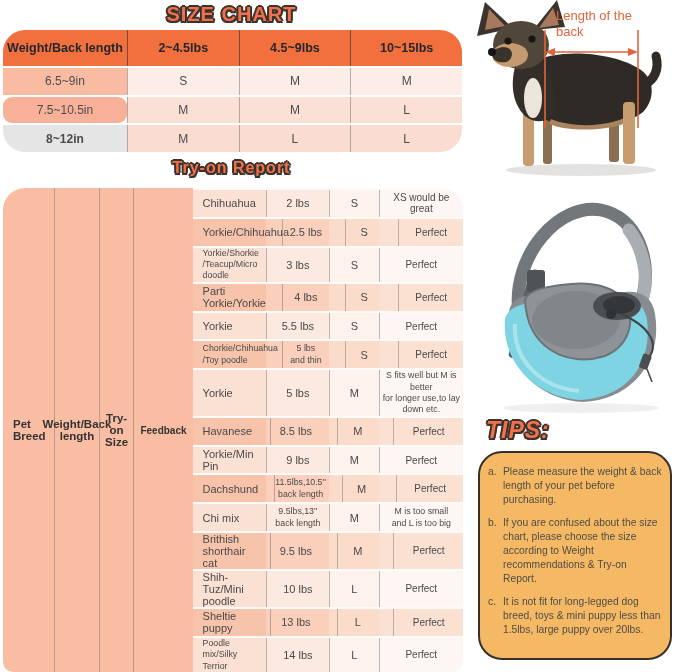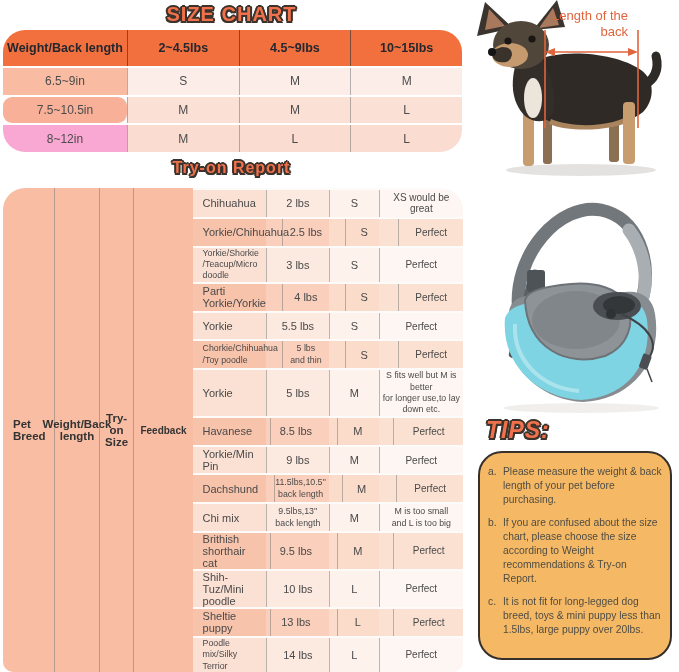--- a/index.html
+++ b/index.html
@@ -27,21 +27,21 @@
   .s-header .s-cell{font-weight:bold;font-size:12.5px;color:#25272f;}
   .s-row{flex:1 1 0;display:flex;border-top:2px solid #fff;}
   .s-cell{box-sizing:border-box;display:flex;align-items:center;justify-content:center;
     font-size:12px;color:#4c4c4c;}
   .s-cell.c0{width:27%;}
   .s-cell.c1,.s-cell.c2,.s-cell.c3{width:24.333%;}
   .s-cell + .s-cell{border-left:1px solid rgba(110,110,110,.5);}
   .s-header .s-cell + .s-cell{border-left:1px solid rgba(55,55,55,.65);}
   .sr0 .c0{background:#F9BCA3;} .sr0 .v{background:#FCEDE8;}
   .sr1 .c0{background:#F8B098;border-radius:9px;} .sr1 .v{background:#FBE0D6;}
-  .sr2 .c0{background:#f9a8d4;} .sr2 .v{background:#FBDCD1;}
+  .sr2 .c0{background:#e5e5e5;font-weight:bold;} .sr2 .v{background:#FBDCD1;}
 
   
   .t-table{
     position:absolute;left:3px;top:188px;width:460px;height:484px;
     display:flex;flex-direction:row;border-radius:22px 22px 10px 10px;overflow:hidden;
   }
   .t-header{flex:0 0 40px;display:flex;background:#F8BDA3;}
   .t-header .t-cell{font-weight:bold;font-size:11.5px;color:#333;}
   .t-row{flex:1 1 0;display:flex;border-top:2px solid #fcfbfa;
     background:linear-gradient(90deg,#FBE0D4 0%,#FBE0D4 27%,#FCE9E0 27%,#FCE9E0 50.5%,
@@ -54,21 +54,21 @@
   .t-cell + .t-cell{border-left:1px solid rgba(120,120,120,.5);}
   .t-cell.breed{width:27%;justify-content:flex-start;text-align:left;padding-left:10px;}
   .t-cell.weight{width:23.5%;}
   .t-cell.size{width:18.3%;}
   .t-cell.feedback{width:31.2%;font-size:10px;padding:0 3px;}
   .t-cell.two-line{font-size:8.8px;line-height:1.3;}
 
   
   #dog-figure{position:absolute;left:463px;top:0;width:216px;height:182px;}
   #measure-label{
-    position:absolute;left:79px;top:8px;width:86px;text-align:right;
+    position:absolute;left:93px;top:8px;width:86px;text-align:left;
     color:#E0653C;font-size:13px;line-height:1.2;font-weight:400;
   }
   #bag-figure{position:absolute;left:481px;top:186px;width:198px;height:230px;}
 
   
   #tips-box{
     position:absolute;left:478px;top:451px;width:194px;height:209px;box-sizing:border-box;
     background:#F5B966;border:2.5px solid #37302a;border-radius:24px;
     padding:12px 8px 8px 8px;
   }

